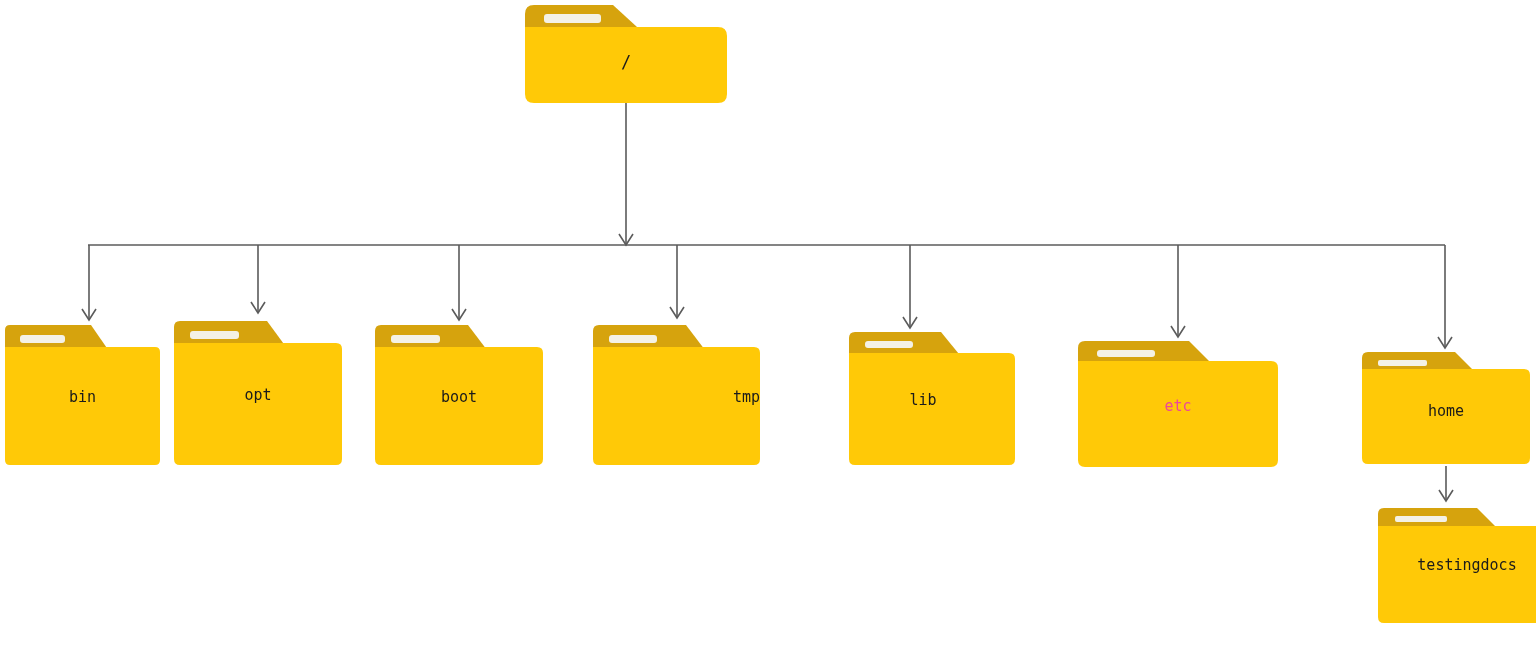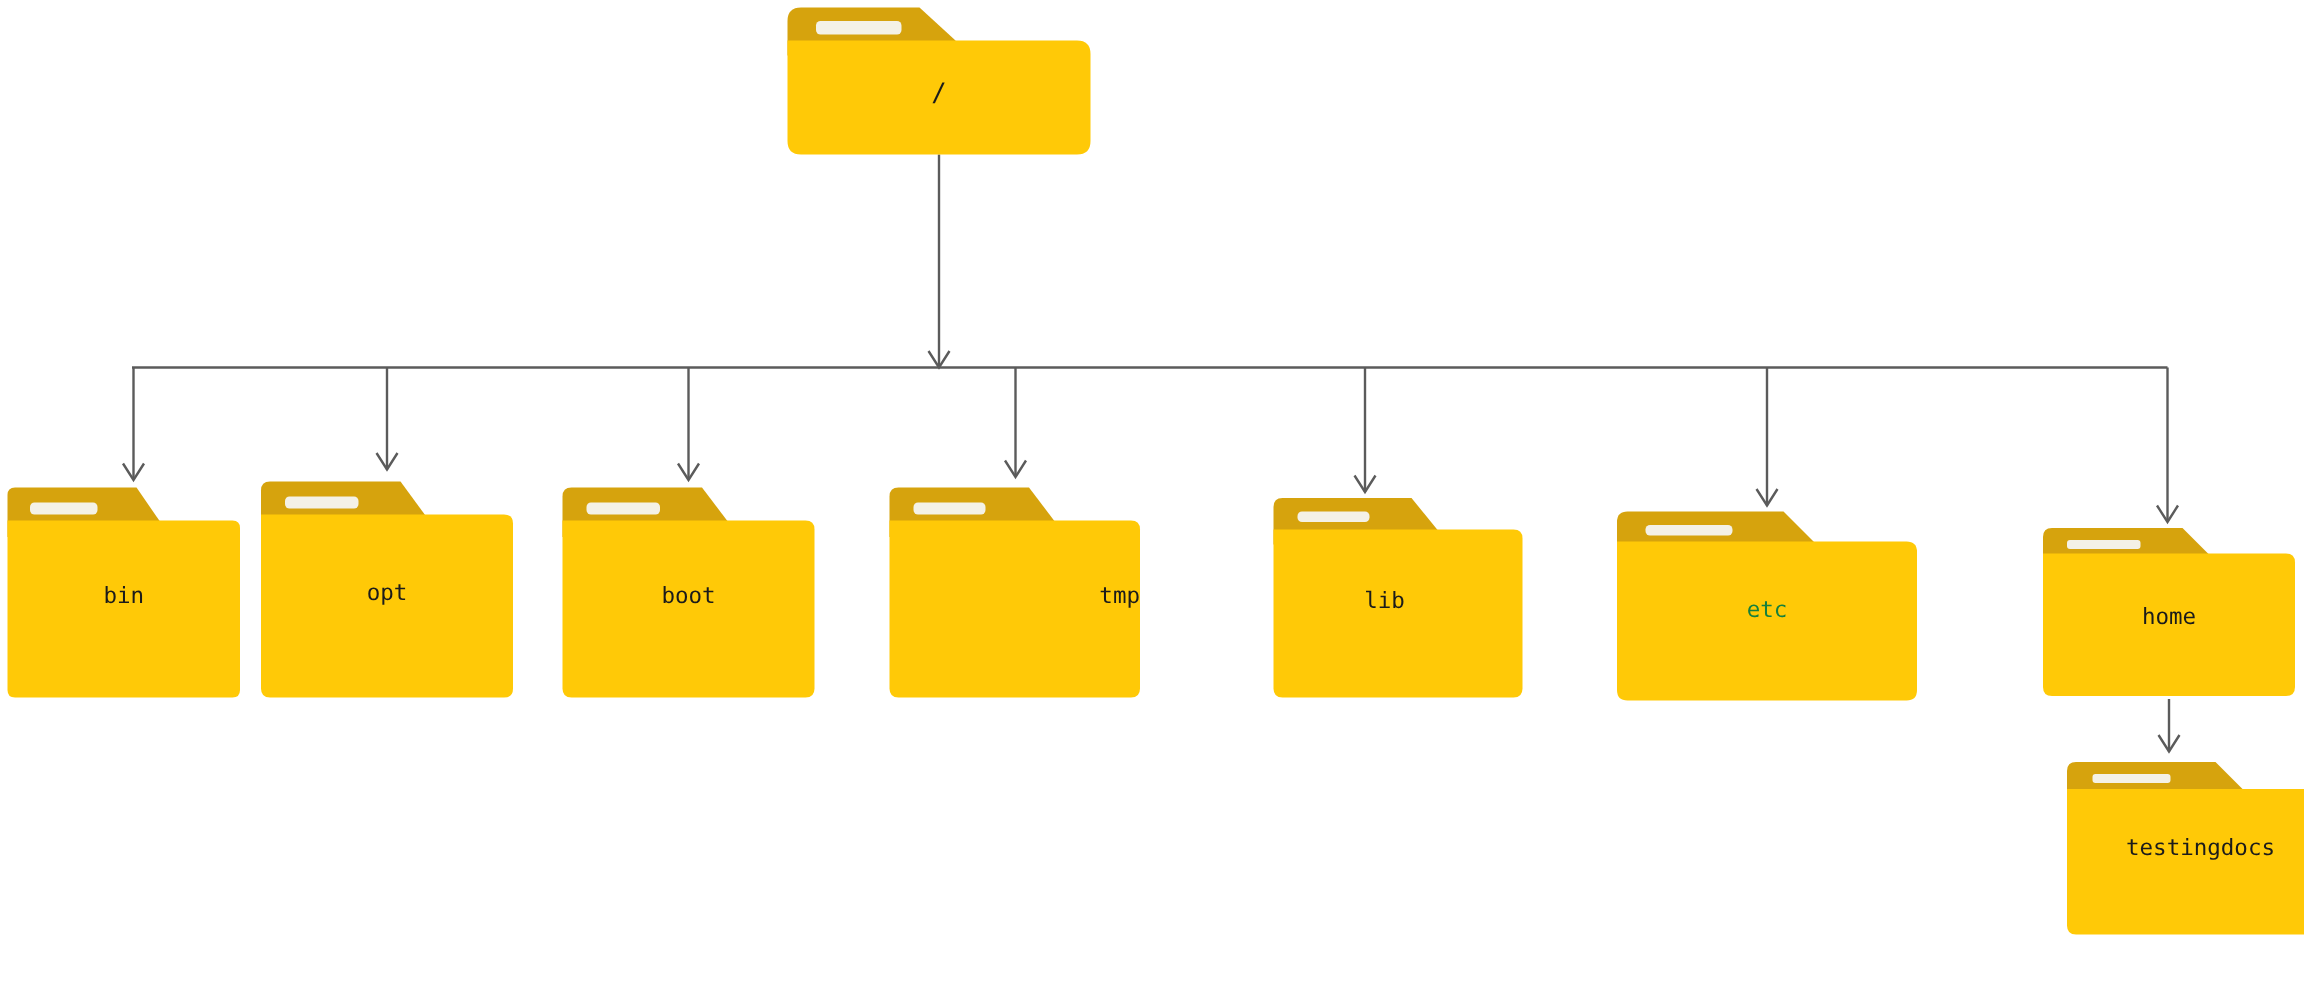--- a/index.html
+++ b/index.html
@@ -135,21 +135,21 @@
           <path fill="#FFC907" d="M0,21 L110,21 L160,21 Q166,21 166,27 L166,127 Q166,133 160,133 L6,133 Q0,133 0,127 Z"></path>
         </svg>
         <div class="folder-label" style="top: 59px; font-size: 15px; color: rgb(27, 27, 27);">lib</div>
       </div>
       <div class="folder" style="left: 1078px; top: 341px; width: 200px; height: 126px;">
         <svg width="200" height="126" viewBox="0 0 200 126">
           <path fill="#D6A30D" d="M0,7 Q0,0 7,0 L111,0 L137,26 L137,30 L0,30 Z"></path>
           <rect x="19" y="9" width="58" height="7" rx="3" fill="#F4F1E6"></rect>
           <path fill="#FFC907" d="M0,20 L133,20 L193,20 Q200,20 200,27 L200,119 Q200,126 193,126 L7,126 Q0,126 0,119 Z"></path>
         </svg>
-        <div class="folder-label" style="top: 56px; font-size: 15px; color: #15803d;">etc</div>
+        <div class="folder-label" style="top: 56px; font-size: 15px; color: #ec4899;">etc</div>
       </div>
       <div class="folder" style="left: 1362px; top: 352px; width: 168px; height: 112px; text-decoration: underline;">
         <svg width="168" height="112" viewBox="0 0 168 112">
           <path fill="#D6A30D" d="M0,6 Q0,0 6,0 L93,0 L115,22 L115,26 L0,26 Z"></path>
           <rect x="16" y="8" width="49" height="6" rx="2" fill="#F4F1E6"></rect>
           <path fill="#FFC907" d="M0,17 L111,17 L162,17 Q168,17 168,23 L168,106 Q168,112 162,112 L6,112 Q0,112 0,106 Z"></path>
         </svg>
         <div class="folder-label" style="top: 50px; font-size: 15px; color: rgb(27, 27, 27);">home</div>
       </div>
     </div>

